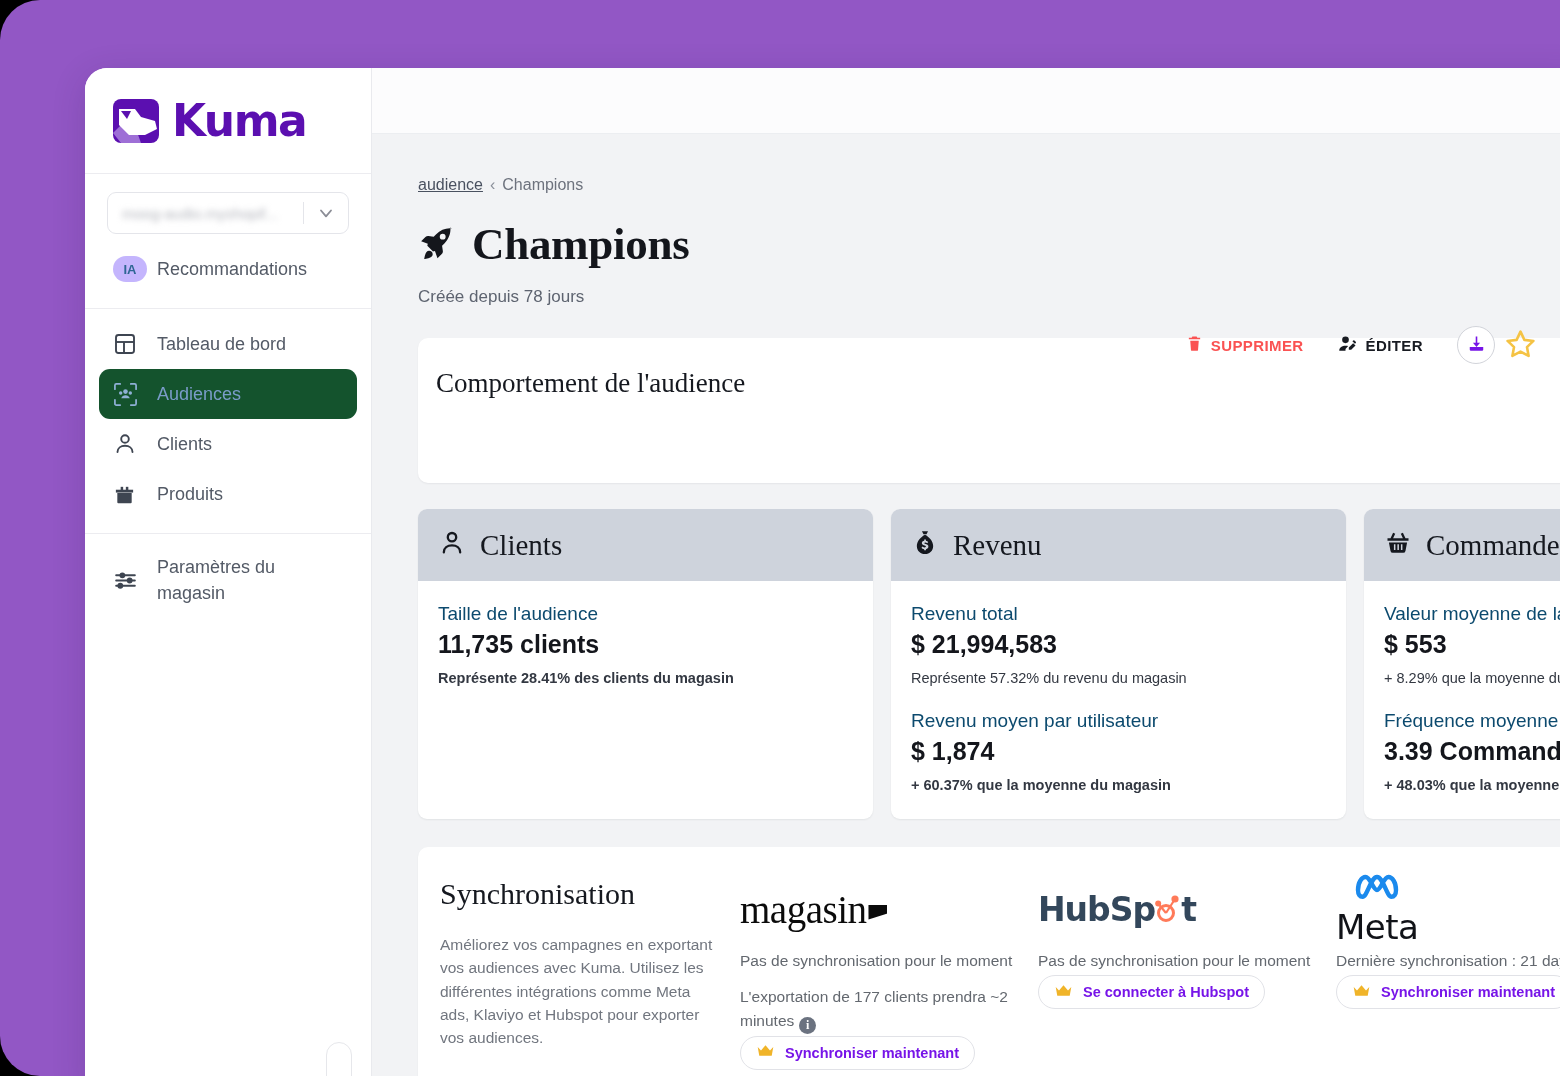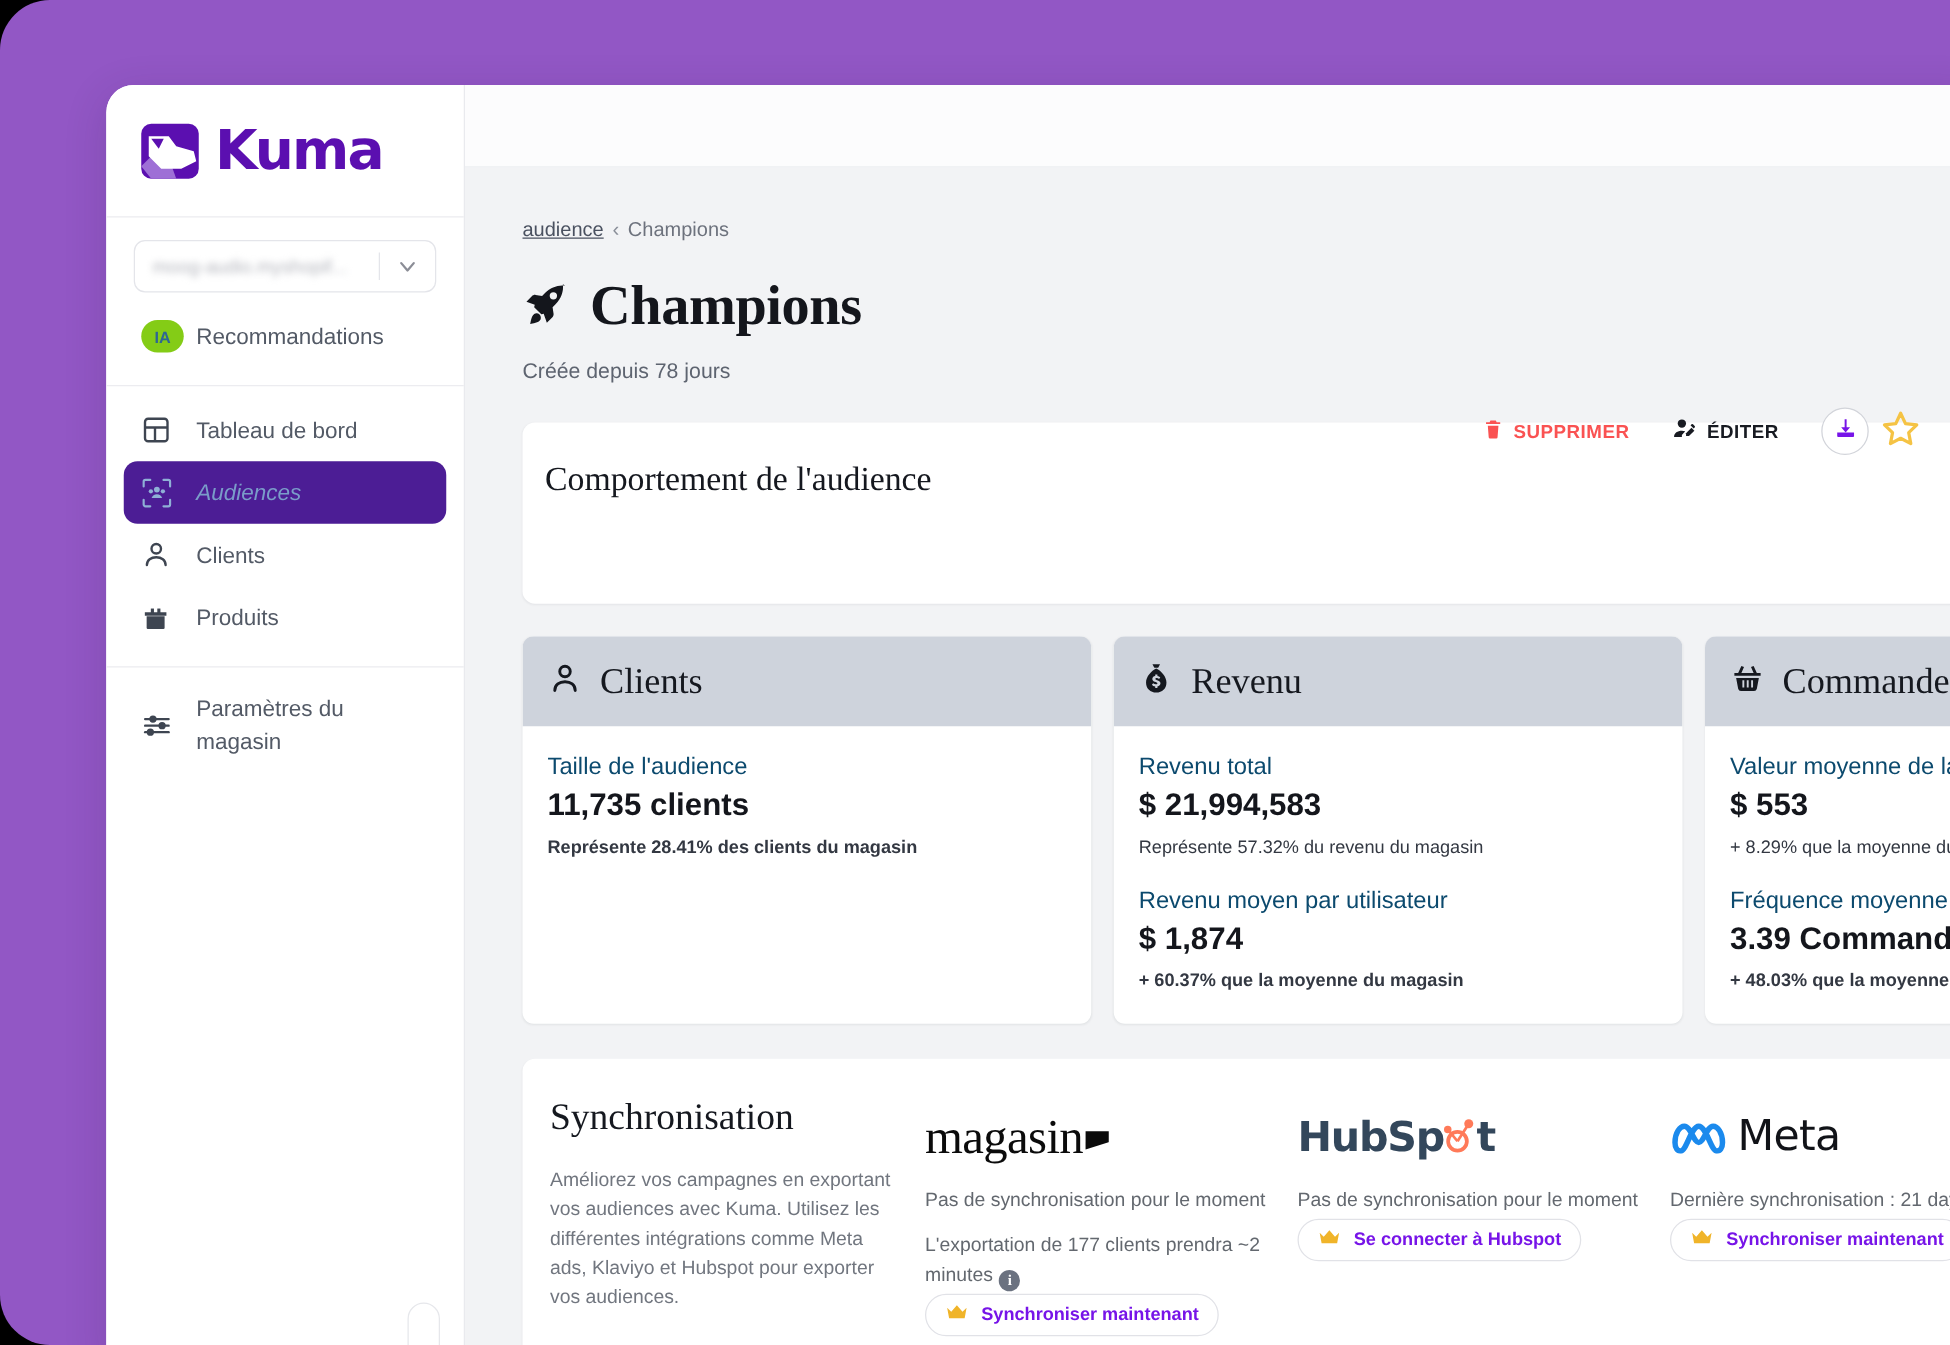--- a/index.html
+++ b/index.html
@@ -109,30 +109,29 @@
     font-size: 18px;
     cursor: pointer;
   }
   .nav-item .ico {
     width: 30px; flex: 0 0 30px;
     display: flex; align-items: center; justify-content: flex-start;
     color: #3e4551;
   }
   .nav-item .lbl { padding-left: 14px; }
   .nav-item.active {
-    background: #4c1d95;
+    background: #14532d;
     color: #7a9cc9;
-    font-style: italic;
   }
   .nav-item.active .ico { color: #8fb0d6; }
 
   .ia-badge {
     width: 34px; height: 26px;
     border-radius: 13px;
-    background: #84cc16;
+    background: #c4b5fd;
     color: #2e6694;
     font-size: 13px;
     font-weight: bold;
     display: flex; align-items: center; justify-content: center;
     flex: 0 0 34px;
   }
   .nav-item.two-line { height: 72px; align-items: center; }
   .nav-item.two-line .lbl { line-height: 1.45; }
 
   .sidebar-bottom-tab {
@@ -400,20 +399,21 @@
     font-weight: bold;
     color: #33475b;
     letter-spacing: -1px;
   }
   .meta-logo {
     display: flex; align-items: center; gap: 8px;
     font-family: "DejaVu Sans", sans-serif;
     font-size: 34px;
     color: #111318;
     letter-spacing: -0.5px;
+    flex-direction: column;
   }
 </style>
 </head>
 <body>
 
 <div class="backdrop"></div>
 
 <div class="app-window">
 
   <aside class="sidebar">

